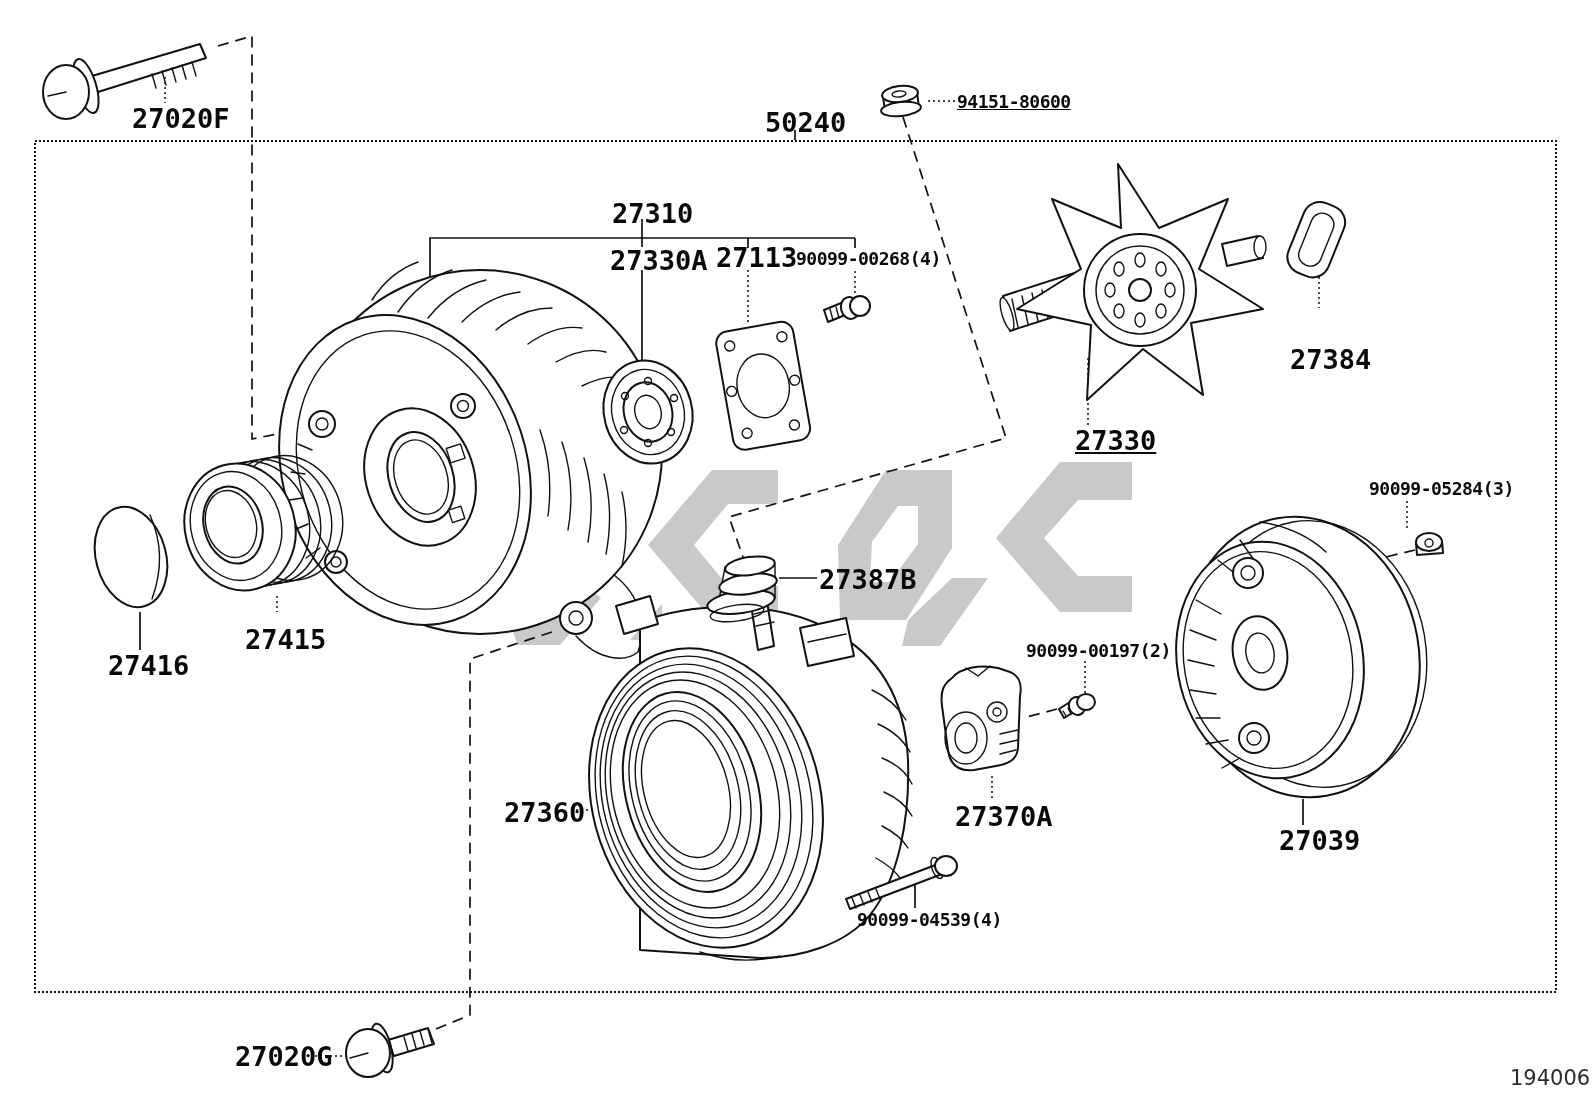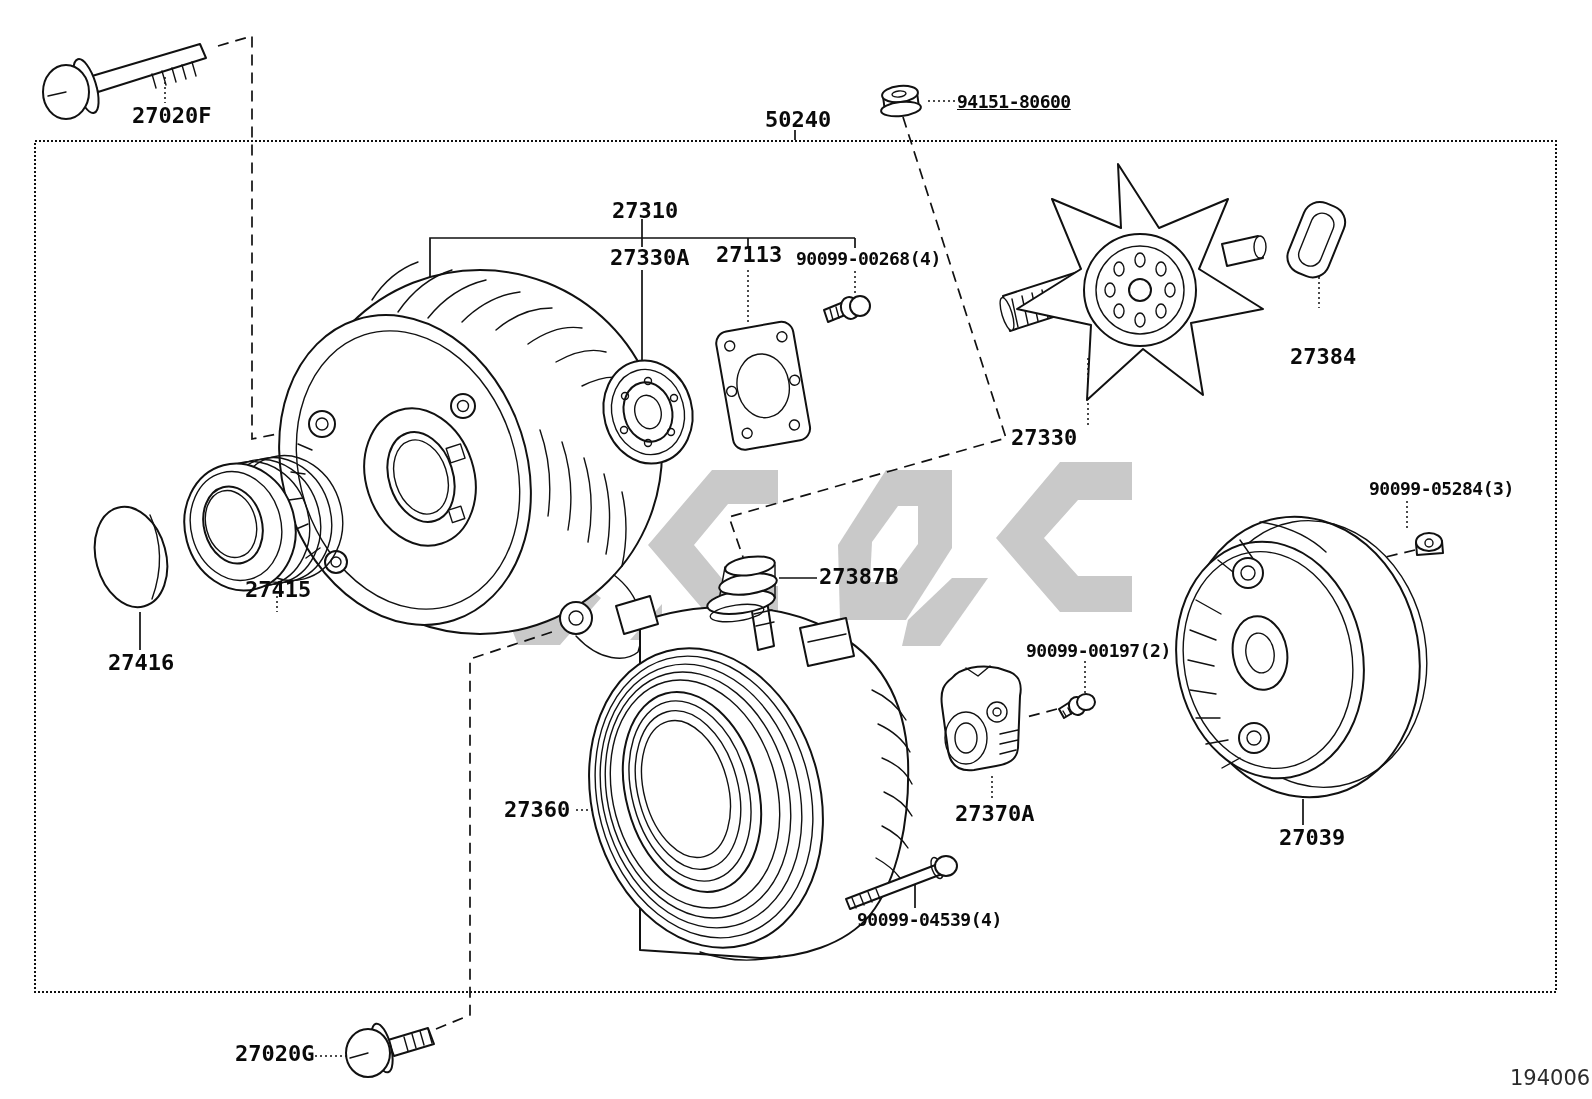--- a/index.html
+++ b/index.html
@@ -1,19 +1,19 @@
 <!DOCTYPE html>
 <html><head>
 <meta charset="utf-8">
 <style>
   html,body{margin:0;padding:0;background:#ffffff;}
   .stage{position:relative;width:1592px;height:1099px;background:#fff;overflow:hidden;
          font-family:"DejaVu Sans Mono","Liberation Mono",monospace;}
   svg{position:absolute;left:0;top:0;}
-  .lbl{position:absolute;font-weight:bold;font-size:22px;line-height:1;color:#0a0a0a;
+  .lbl{position:absolute;font-weight:bold;font-size:27px;line-height:1;color:#0a0a0a;
        letter-spacing:0px;white-space:nowrap;}
   .lbl.sm{font-size:18px;letter-spacing:-0.5px;}
   .footer-num{position:absolute;font-family:"DejaVu Sans","Liberation Sans",sans-serif;
        font-weight:400;font-size:21px;color:#2b2b2b;letter-spacing:0px;}
   
   .ln{fill:none;stroke:#111;stroke-width:2;stroke-linecap:round;stroke-linejoin:round;}
   .fw{fill:#fff;stroke:#111;stroke-width:2;stroke-linejoin:round;}
   .thin{stroke-width:1.4;}
   .ldr{fill:none;stroke:#111;stroke-width:1.7;}
   .dot{stroke-dasharray:2 3;stroke-width:1.5;}
@@ -287,24 +287,24 @@
 </svg>
 
 <div class="lbl" style="left:132px;top:105px;">27020F</div>
 <div class="lbl" style="left:765px;top:109px;">50240</div>
 <div class="lbl sm" style="left:957px;top:93px;text-decoration:underline;">94151-80600</div>
 <div class="lbl" style="left:612px;top:200px;">27310</div>
 <div class="lbl" style="left:610px;top:247px;">27330A</div>
 <div class="lbl" style="left:716px;top:244px;">27113</div>
 <div class="lbl sm" style="left:796px;top:250px;">90099-00268(4)</div>
 <div class="lbl" style="left:1290px;top:309px;margin-top:37px;">27384</div>
-<div class="lbl" style="left:1011px;top:427px;">27330</div>
+<div class="lbl" style="left:1075px;top:427px;text-decoration:underline;">27330</div>
 <div class="lbl sm" style="left:1369px;top:480px;text-align:right;">90099-05284(3)</div>
 <div class="lbl" style="left:819px;top:566px;">27387B</div>
-<div class="lbl" style="left:245px;top:579px;">27415</div>
+<div class="lbl" style="left:245px;top:626px;">27415</div>
 <div class="lbl" style="left:108px;top:652px;">27416</div>
 <div class="lbl sm" style="left:1026px;top:642px;">90099-00197(2)</div>
 <div class="lbl" style="left:504px;top:799px;">27360</div>
 <div class="lbl" style="left:955px;top:803px;">27370A</div>
 <div class="lbl" style="left:1279px;top:827px;">27039</div>
 <div class="lbl sm" style="left:857px;top:911px;">90099-04539(4)</div>
 <div class="lbl" style="left:235px;top:1043px;">27020G</div>
 
 <div class="footer-num" style="left:1510px;top:1066px;">194006</div>
 

